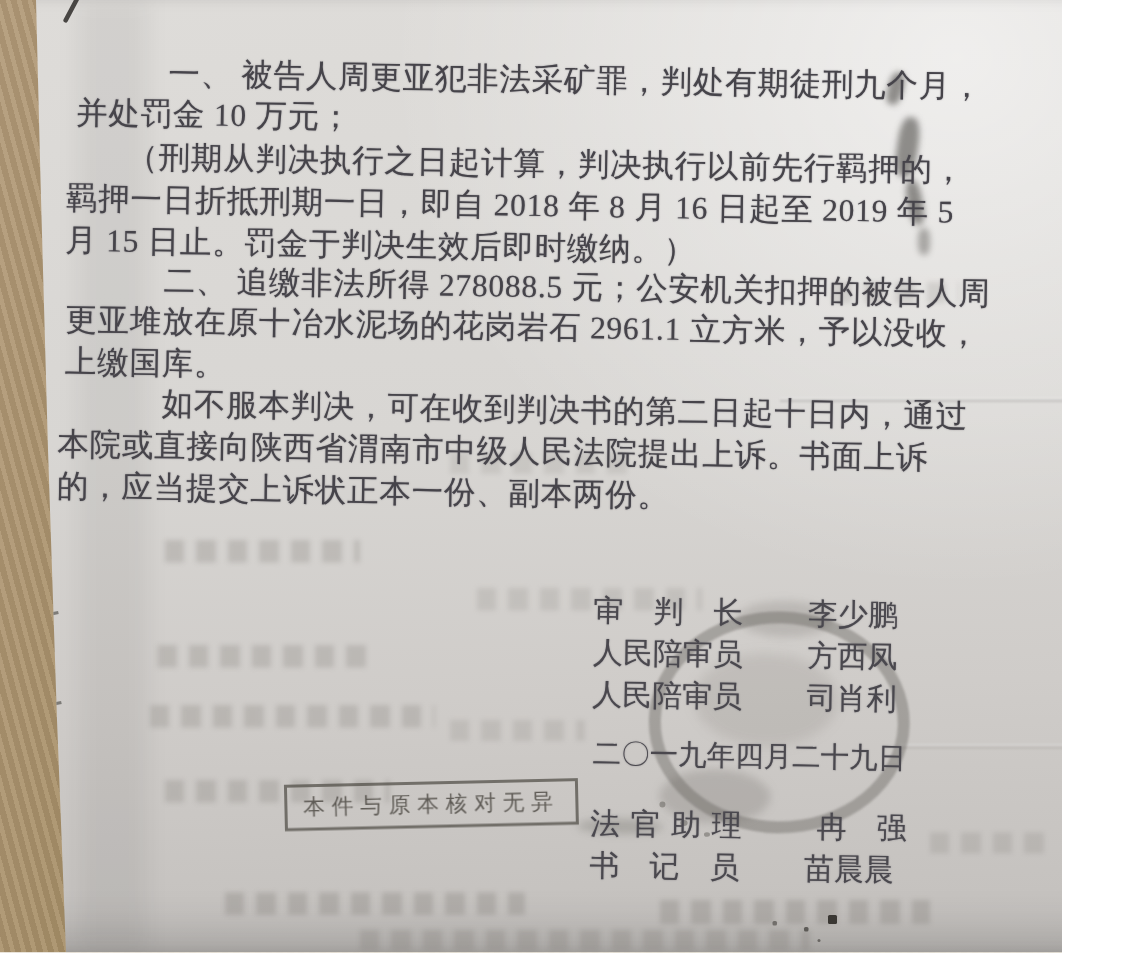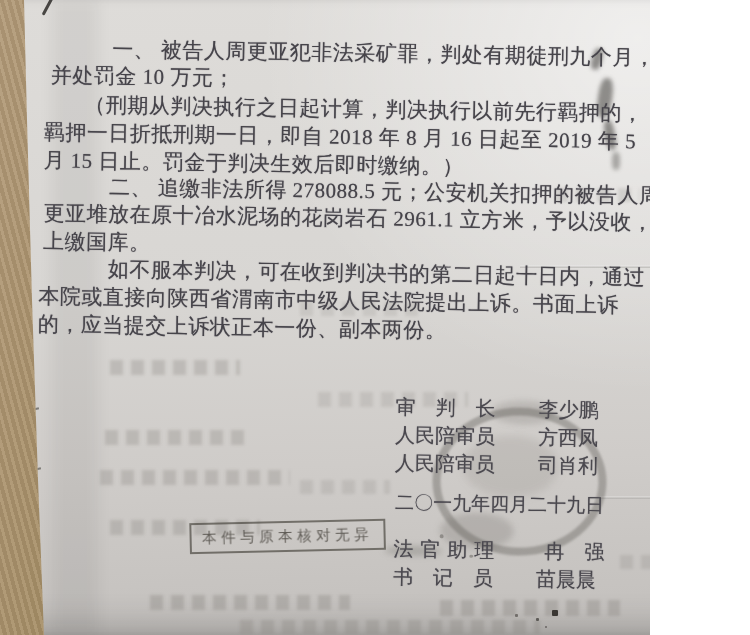--- a/index.html
+++ b/index.html
@@ -1,17 +1,17 @@
 <!DOCTYPE html>
 <html><head>
 <meta charset="utf-8">
 <style>
   html,body{margin:0;padding:0;}
   #stage{
-    position:relative;width:650px;height:635px;overflow:hidden;
+    position:relative;width:708px;height:635px;overflow:hidden;
     font-family:"Liberation Serif","DejaVu Serif",serif;
     background:linear-gradient(100deg,#b39b79 0%,#a28a60 28%,#97845a 62%,#8d7b52 100%);
   }
   #wood-texture{
     position:absolute;inset:0;
     background:repeating-linear-gradient(75deg, rgba(255,255,255,.07) 0 3px, rgba(0,0,0,.06) 3px 7px);
   }
   #second-sheet{
     position:absolute;left:726px;top:0;width:24px;height:398px;
     background:linear-gradient(180deg,#f4f3f1,#eceae7);

